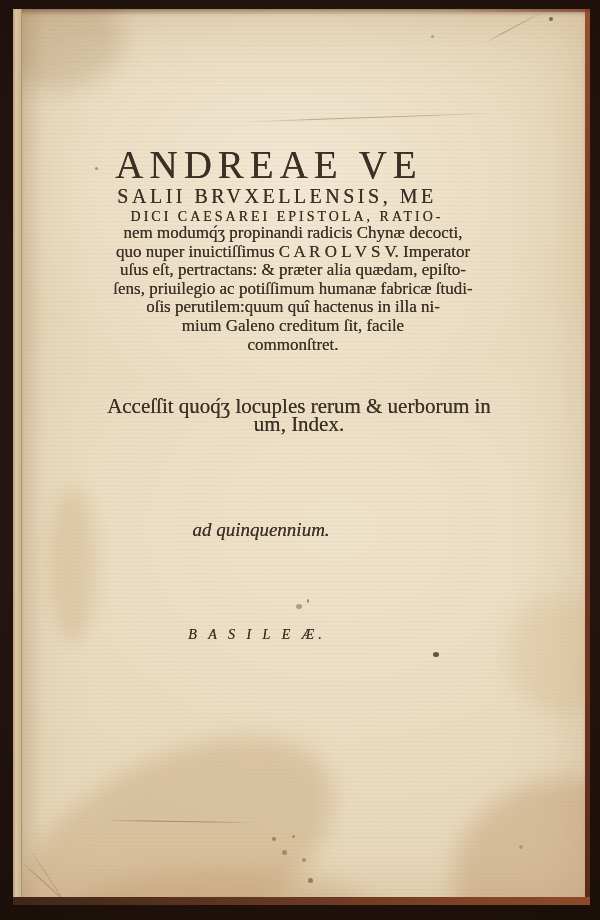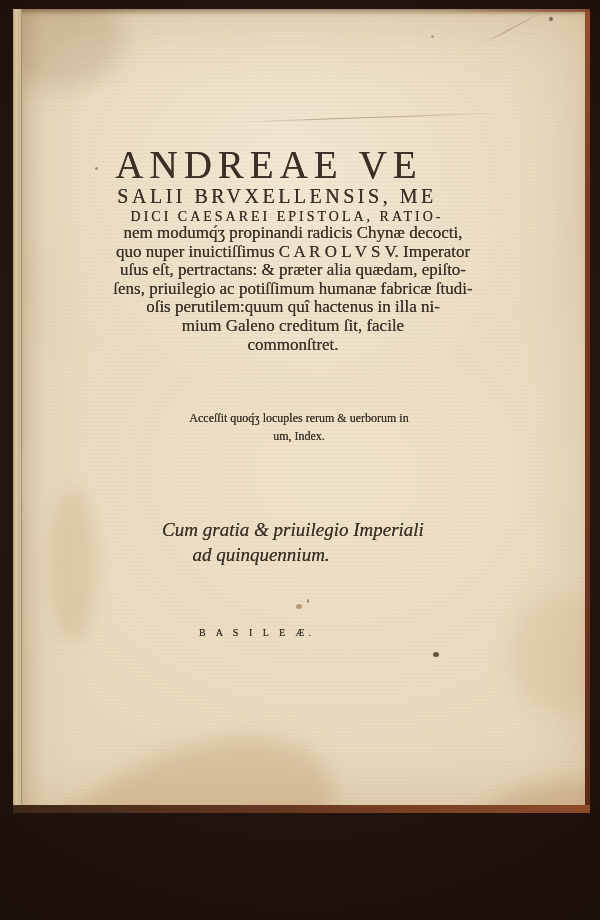--- a/index.html
+++ b/index.html
@@ -2,21 +2,21 @@
 <html><head>
 <meta charset="utf-8">
 <style>
   html,body{margin:0;padding:0;}
   body{
     width:600px;height:920px;position:relative;overflow:hidden;
     background:radial-gradient(circle at 50% 45%, #2c1b12 0%, #241510 55%, #1b0f0a 100%);
     font-family:"Liberation Serif","DejaVu Serif",serif;
   }
   .page{
-    position:absolute;left:13px;top:9px;width:577px;height:804px;
+    position:absolute;left:13px;top:9px;width:577px;height:896px;
     background-color:#e8d9bd;overflow:hidden;
     box-shadow:inset 0 0 70px rgba(150,105,55,0.28), inset 0 0 9px rgba(80,45,20,0.40), inset 0 3px 4px rgba(60,30,12,0.35);
   }
   .page::before{
     content:"";position:absolute;inset:0;pointer-events:none;
     background-image:
       repeating-linear-gradient(180deg, rgba(130,95,55,0.045) 0px, rgba(130,95,55,0.045) 1px, transparent 1px, transparent 4px),
       radial-gradient(ellipse 420px 320px at 48% 20%, rgba(255,250,238,0.45), transparent 70%),
       radial-gradient(ellipse 520px 420px at 56% 58%, rgba(255,248,232,0.30), transparent 75%),
       linear-gradient(90deg, rgba(120,80,40,0.28) 0px, rgba(120,80,40,0.10) 14px, transparent 30px);
@@ -67,24 +67,24 @@
   .c5{left:14px;top:836px;width:95px;transform:rotate(56deg);transform-origin:left center;opacity:.5;}
 
   .txt{
     position:absolute;left:77px;width:406px;text-align:center;
     color:#3b2f26;text-shadow:0 0 0.6px rgba(59,47,38,0.85);
   }
   .t1{top:136px;font-size:39px;line-height:1;letter-spacing:6px;transform:translateX(-24px);}
   .t2{top:177px;font-size:20px;line-height:1;letter-spacing:3.5px;transform:translateX(-16px);}
   .t3{top:201px;font-size:14px;line-height:1;letter-spacing:3px;transform:translateX(-6px);}
   .tbody{top:215px;font-size:17px;line-height:18.6px;}
-  .accessit{top:400px;font-size:12px;line-height:18px;transform:translateX(6px);}
+  .accessit{top:388px;font-size:21px;line-height:18px;transform:translateX(6px);}
   .privilege{top:508px;font-size:19px;line-height:25px;font-style:italic;}
   .privilege .p2{transform:translateX(-32px);}
-  .imprint{top:618px;font-size:10px;letter-spacing:4px;transform:translateX(-36px);}
+  .imprint{top:618px;font-size:14px;letter-spacing:4px;font-style:italic;transform:translateX(-36px);}
 </style>
 </head>
 <body>
 
 <div class="page">
 
   <div class="stain s1"></div>
   <div class="stain s2"></div>
   <div class="stain s3"></div>
   <div class="stain s4"></div>
@@ -123,21 +123,20 @@
     <div>mium Galeno creditum ſit, facile</div>
     <div>commonſtret.</div>
   </div>
 
   <div class="txt accessit">
     <div>Acceſſit quoq́ʒ locuples rerum &amp; uerborum in</div>
     <div>um, Index.</div>
   </div>
 
   <div class="txt privilege">
-    <div class="p1">Cum gratia &amp; priuilegio Imperiali</div>
     <div class="p2">ad quinquennium.</div>
   </div>
 
   <div class="txt imprint">B A S I L E Æ.</div>
 
   <div class="gutter-edge"></div>
   <div class="fore-edge"></div>
   <div class="bottom-edge"></div>
   <div class="top-edge-tint"></div>
 </div>

